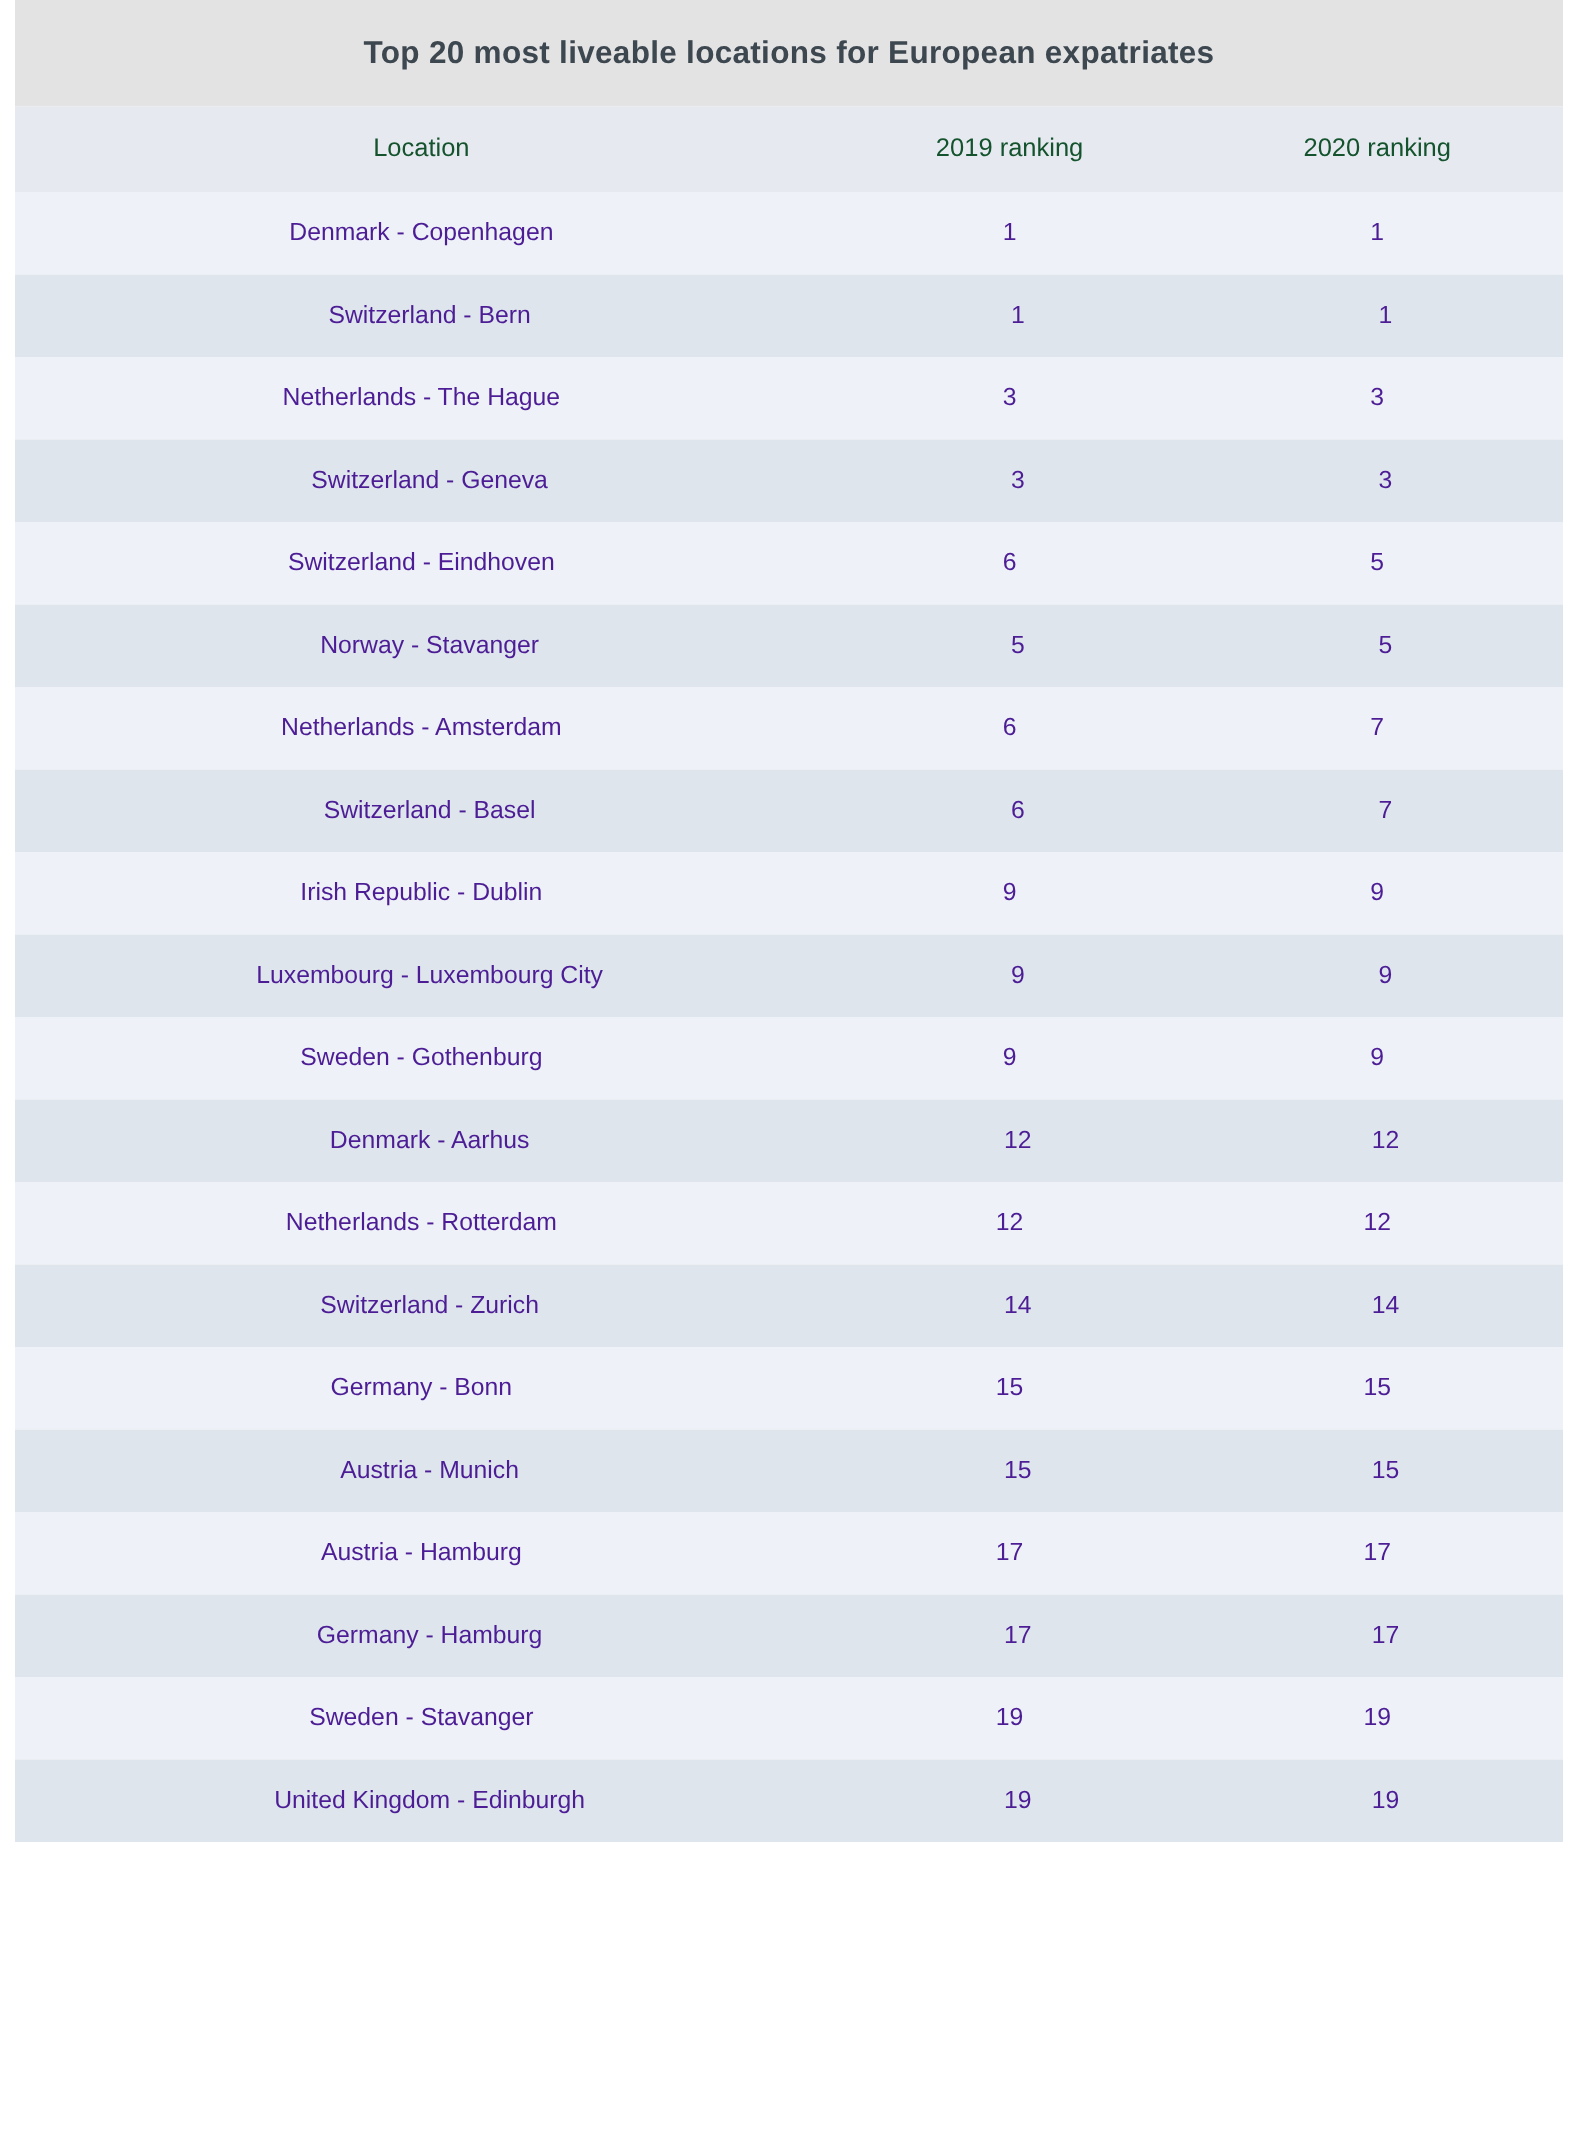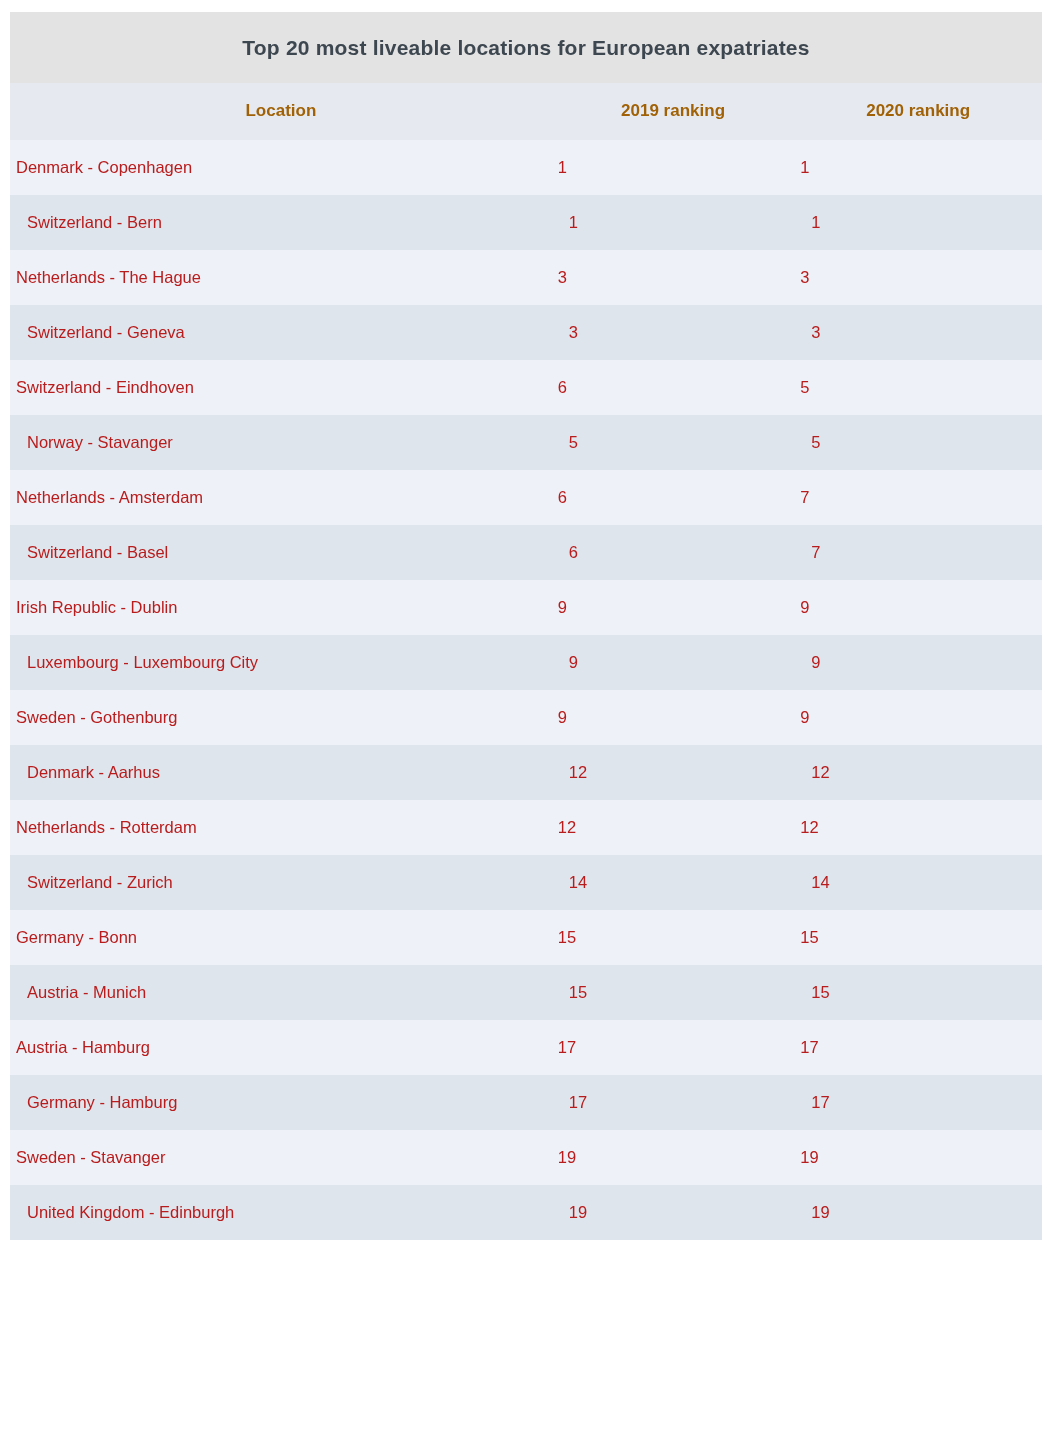--- a/index.html
+++ b/index.html
@@ -27,37 +27,37 @@
   }
   caption.table-title {
     background: #e4e3e3;
     color: #3d4750;
     font-size: 21px;
     font-weight: bold;
     text-align: center;
     padding: 24px 10px 23px 10px;
     caption-side: top;
     letter-spacing: 0.2px;
-    margin-top: 12px;
   }
   thead th {
     background: #e6eaf0;
-    color: #a16207;
+    color: #14532d;
     font-size: 17px;
-    font-weight: bold;
+    font-weight: normal;
     padding: 18px 6px 19px 6px;
     text-align: center;
     border: none;
   }
   tbody td {
     font-size: 16.5px;
     font-weight: normal;
+    text-align: center;
     padding: 18px 6px 18px 6px;
     border: none;
-    color: #b91c1c;
+    color: #4c1d95;
   }
   tbody tr.odd td {
     background: #eef1f7;
   }
   tbody tr.even td {
     background: #dfe5ed;
     padding-left: 17px;
   }
   col.col-location { width: 52.5%; }
   col.col-r2019 { width: 23.5%; }

